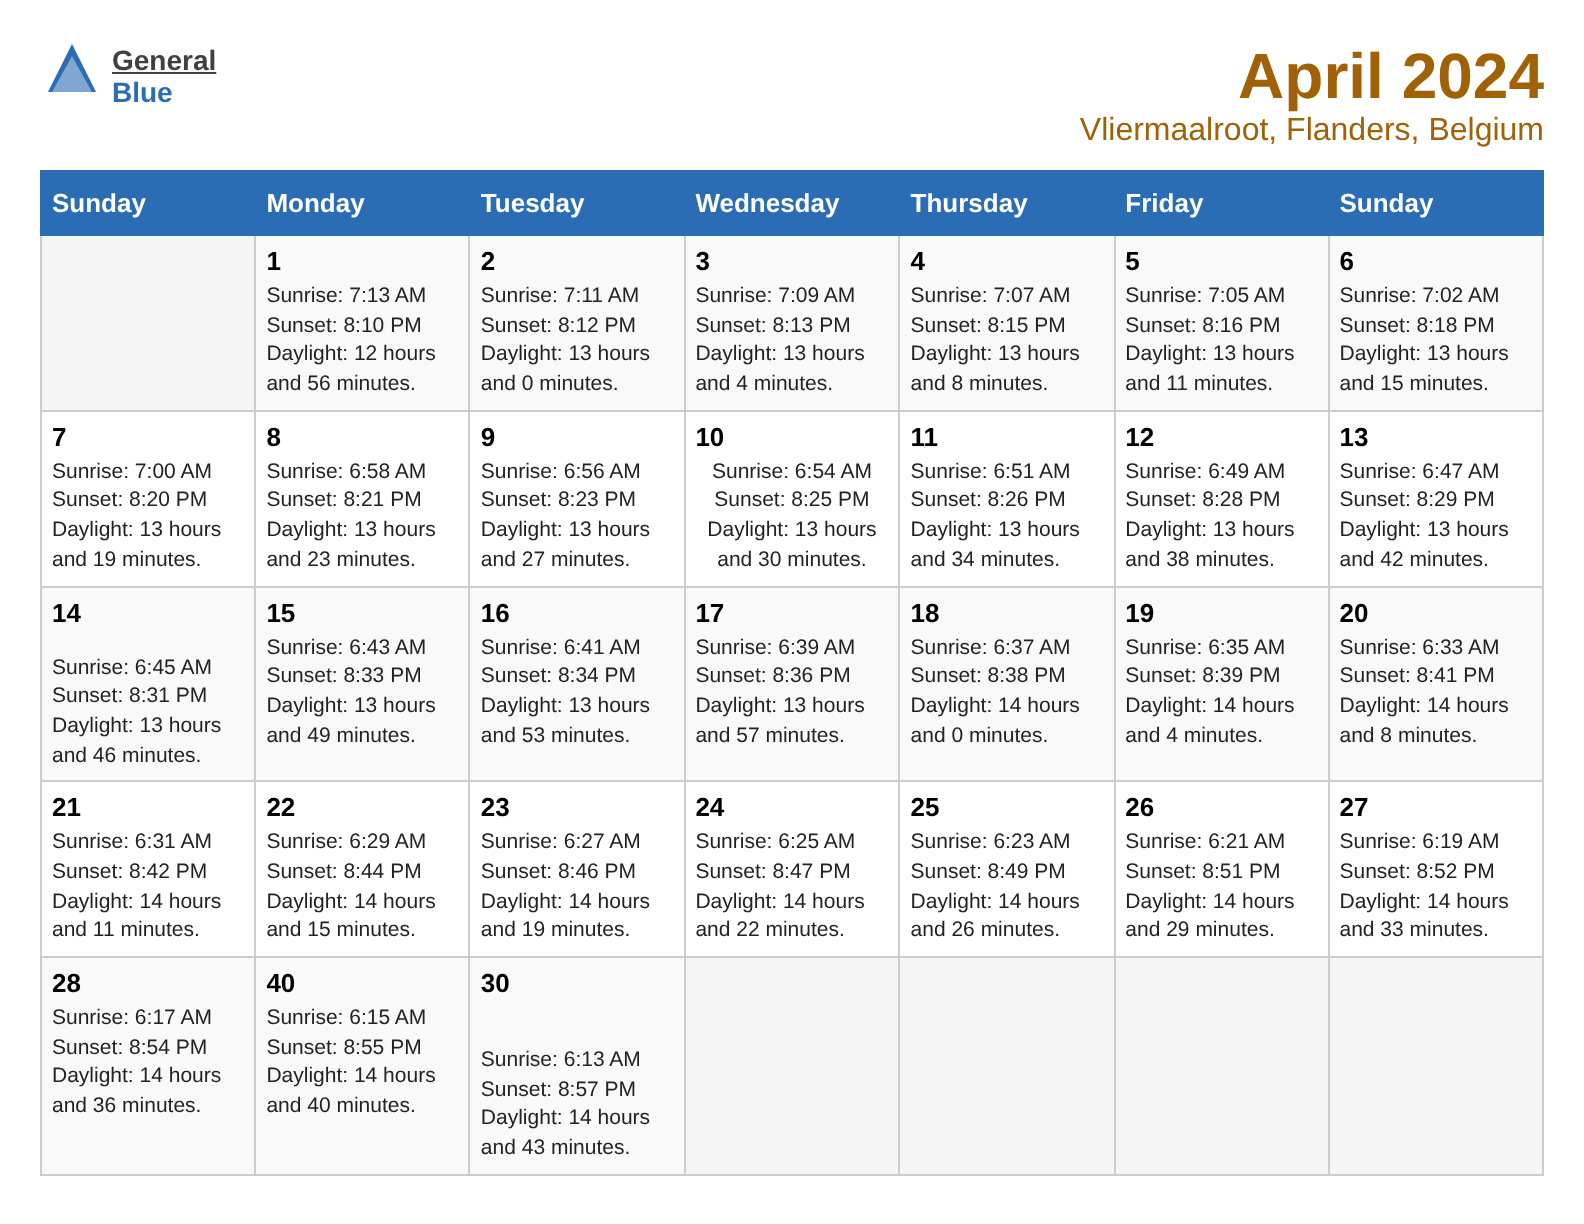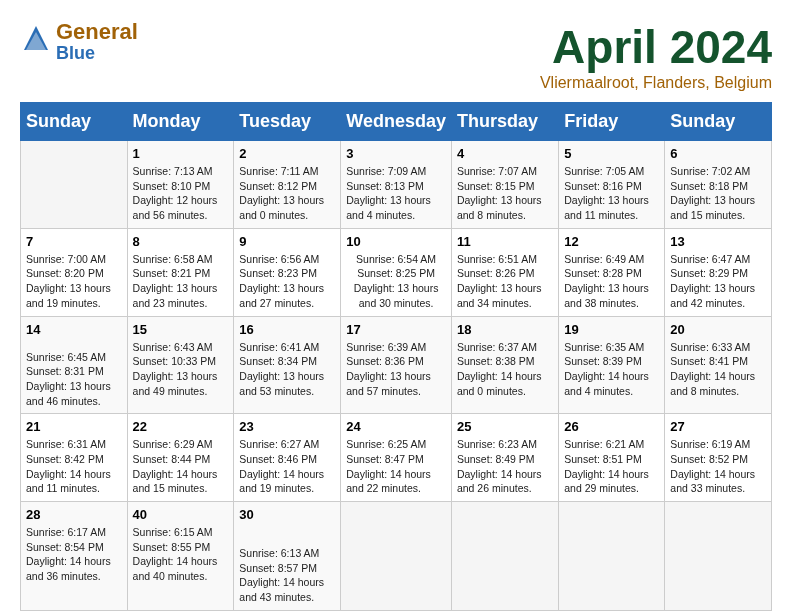--- a/index.html
+++ b/index.html
@@ -19,52 +19,53 @@
     .logo {
       display: flex;
       align-items: center;
     }
     .logo-text {
       display: flex;
       flex-direction: column;
       line-height: 1.1;
     }
     .logo-general {
-      font-size: 22px;
-      font-weight: bold;
-      color: #a16207;
+      font-size: 14px;
+      font-weight: bold;
+      color: #404040;
+      text-decoration: underline;
     }
     .logo-blue {
-      font-size: 18px;
+      font-size: 14px;
       font-weight: bold;
       color: #2a6db5;
     }
     .title-section {
       text-align: right;
     }
     .month-title {
-      font-size: 46px;
-      font-weight: bold;
-      color: #14532d;
+      font-size: 32px;
+      font-weight: bold;
+      color: #a16207;
     }
     .location-title {
       font-size: 16px;
       color: #a16207;
     }
     table {
       width: 100%;
       border-collapse: collapse;
       font-size: 11px;
     }
     thead tr th {
       background-color: #2a6db5;
       color: #fff;
       padding: 8px 5px;
       text-align: left;
-      font-size: 18px;
+      font-size: 13px;
       font-weight: bold;
       border: 1px solid #2a6db5;
     }
     tbody tr td {
       border: 1px solid #ccc;
       vertical-align: top;
       padding: 5px;
       width: 108px;
       min-height: 80px;
       background: #fff;
@@ -225,21 +226,21 @@
         <td>
           <span class="day-num">14</span>
           <div class="day-info" style="white-space: pre-line; margin-top: 13px;">Sunrise: 6:45 AM
 Sunset: 8:31 PM
 Daylight: 13 hours
 and 46 minutes.</div>
         </td>
         <td>
           <span class="day-num">15</span>
           <div class="day-info" style="white-space: pre-line;">Sunrise: 6:43 AM
-Sunset: 10:33 PM
+Sunset: 8:33 PM
 Daylight: 13 hours
 and 49 minutes.</div>
         </td>
         <td>
           <span class="day-num">16</span>
           <div class="day-info" style="white-space: pre-line;">Sunrise: 6:41 AM
 Sunset: 8:34 PM
 Daylight: 13 hours
 and 53 minutes.</div>
         </td>

